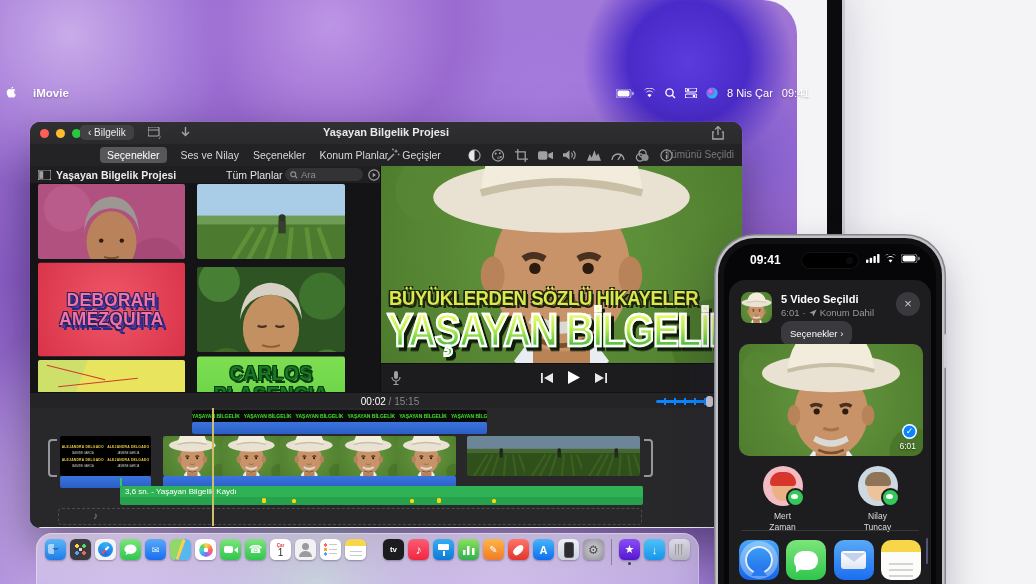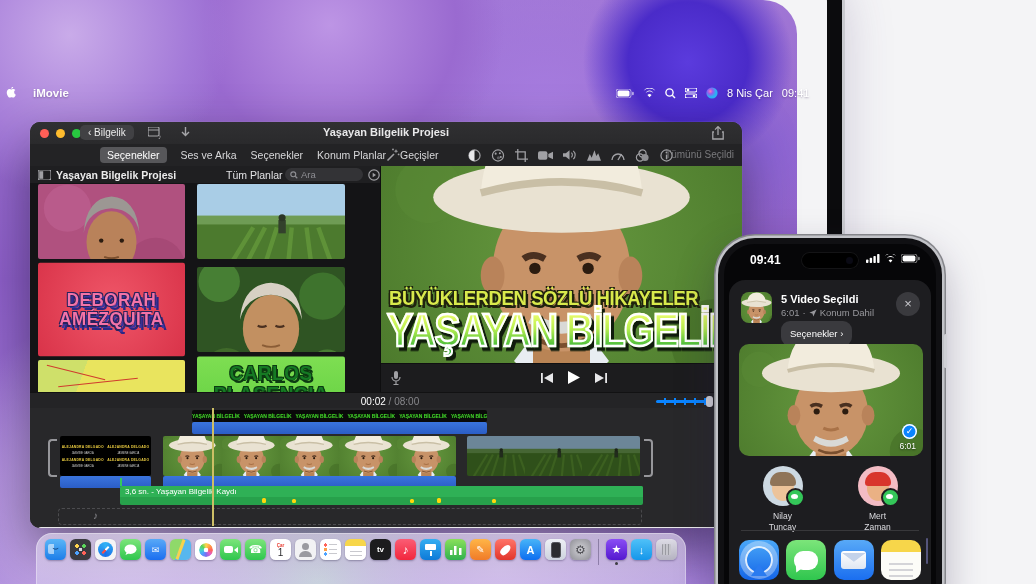--- a/index.html
+++ b/index.html
@@ -165,21 +165,21 @@
      linear-gradient(#fff 0 0) , repeating-linear-gradient(#0000 0 1.5px,#0000 0);
      background:
       radial-gradient(1.6px at 1.6px 2px,#ff6259 98%,transparent),
       radial-gradient(1.6px at 1.6px 6.5px,#ff9f45 98%,transparent),
       radial-gradient(1.6px at 1.6px 11px,#4da3ff 98%,transparent),
       linear-gradient(#c9c9ce 0 0) 5px 1.4px/8px 1.2px no-repeat,
       linear-gradient(#c9c9ce 0 0) 5px 5.9px/8px 1.2px no-repeat,
       linear-gradient(#c9c9ce 0 0) 5px 10.4px/8px 1.2px no-repeat;}
   .d-notes{background:linear-gradient(#f7d64a 0 32%,#fff 32%);}
   .d-notes:before{content:"";width:12px;height:1.2px;background:#c9c9ce;box-shadow:0 4px 0 #c9c9ce;margin-top:4px;}
-  .d-tv{background:#1c1c1e;font-size:8px;font-weight:700;}
+  .d-tv{background:#1c1c1e;font-size:8px;font-weight:700;margin-left:13px;}
   .d-music{background:linear-gradient(#fb5c74,#f2273e);font-size:12px;}
   .d-keynote{background:linear-gradient(#35aef2,#0d7ad8);}
   .d-keynote:before{content:"";width:11px;height:6px;background:#fff;border-radius:1px;margin-top:-5px;}
   .d-keynote:after{content:"";position:absolute;bottom:4px;width:2px;height:5px;background:#fff;}
   .d-numbers{background:linear-gradient(#8ae05c,#2fb14c);}
   .d-numbers:before{content:"";width:12px;height:10px;background:
      linear-gradient(#fff 0 0) 0 100%/2.5px 5px no-repeat,
      linear-gradient(#fff 0 0) 4.5px 100%/2.5px 9px no-repeat,
      linear-gradient(#fff 0 0) 9px 100%/2.5px 7px no-repeat;}
   .d-pages{background:linear-gradient(#ffb547,#f07b28);font-size:10px;}
@@ -377,21 +377,21 @@
       <div class="wintitle">Yaşayan Bilgelik Projesi</div>
       <svg class="tb-ico" style="left:682px;top:4px" width="12" height="14" viewBox="0 0 12 14">
           <path d="M6,0 V8 M3,2.6 L6,-0.4 L9,2.6" stroke="#a5a5a8" stroke-width="1.3" fill="none" transform="translate(0,1)"></path>
           <path d="M2,6 H0.8 V13 H11.2 V6 H10" stroke="#a5a5a8" stroke-width="1.3" fill="none"></path>
         </svg>
     </div>
 
     <div class="tabrow">
       <div class="tabs" id="tabs">
           <span class="tab active">Seçenekler</span>
-          <span class="tab">Ses ve Arka</span>
+          <span class="tab">Ses ve Nilay</span>
           <span class="tab">Seçenekler</span>
           <span class="tab">Konum Planlar</span>
           <span class="tab">Geçişler</span>
         </div>
       <svg class="wand" width="14" height="14" viewBox="0 0 14 14">
           <path d="M1.5,12.5 L8,6" stroke="#a0a0a4" stroke-width="1.6"></path>
           <path d="M10,1 l.6,1.6 L12.2,3.2 l-1.6,.6 L10,5.4 l-.6,-1.6 L7.8,3.2 l1.6,-.6 Z" fill="#a0a0a4"></path>
           <circle cx="12.6" cy="6.4" r=".9" fill="#a0a0a4"></circle>
           <circle cx="7" cy="1.4" r=".9" fill="#a0a0a4"></circle>
         </svg>
@@ -529,21 +529,21 @@
             <path d="M0,0 L12,6.5 L0,13 Z" fill="#fff"></path>
           </svg>
         <svg width="13" height="12" viewBox="0 0 13 12">
             <rect x="11.2" y="1" width="1.8" height="10" fill="#e8e8ea"></rect>
             <path d="M1,1 L10,6 L1,11 Z" fill="#e8e8ea"></path>
           </svg>
       </div>
     </div>
 
     <div class="ttool">
-      <div class="tcode"><span>00:02</span> <span class="dim">/</span> <span class="dim">08:00</span></div>
+      <div class="tcode"><span>00:02</span> <span class="dim">/</span> <span class="dim">15:15</span></div>
       <div class="zoomsl">
           <i style="left:8px"></i>
           <i style="left:18px"></i>
           <i style="left:28px"></i>
           <i style="left:38px"></i>
           <i style="left:48px"></i>
         </div>
       <div class="zknob"></div>
       <div class="clipico"></div>
     </div>
@@ -700,38 +700,38 @@
         <div class="shclose">×</div>
         <div class="preview">
           <svg viewBox="14 4 72 72" preserveAspectRatio="xMidYMid slice">
               <use href="#man"></use>
             </svg>
           <span class="pvcheck">✓</span>
           <span class="pvdur">6:01</span>
         </div>
         <div class="people" id="people">
             <div class="person">
+              <div class="avatar" style="background:#f3bcc4">
+                <span class="avclip">
+                  <span class="avface" style="background:#eab184"></span>
+                  <span class="avhair" style="background:#d8352c"></span>
+                </span>
+                <span class="badge"></span>
+              </div>
+              <div class="pname"><span>Mert</span><br><span>Zaman</span></div>
+            </div>
+            <div class="person">
               <div class="avatar" style="background:#cdd9e2">
                 <span class="avclip">
                   <span class="avface" style="background:#ecc39a"></span>
                   <span class="avhair" style="background:#8f7458"></span>
                 </span>
                 <span class="badge"></span>
               </div>
               <div class="pname"><span>Nilay</span><br><span>Tuncay</span></div>
-            </div>
-            <div class="person">
-              <div class="avatar" style="background:#f3bcc4">
-                <span class="avclip">
-                  <span class="avface" style="background:#eab184"></span>
-                  <span class="avhair" style="background:#d8352c"></span>
-                </span>
-                <span class="badge"></span>
-              </div>
-              <div class="pname"><span>Mert</span><br><span>Zaman</span></div>
             </div>
           </div>
         <div class="pdivider"></div>
         <div class="appsrow" id="shareapps">
             <div class="appcell">
               <div class="appico a-airdrop"></div>
             </div>
             <div class="appcell">
               <div class="appico a-mesajlar"></div>
             </div>

